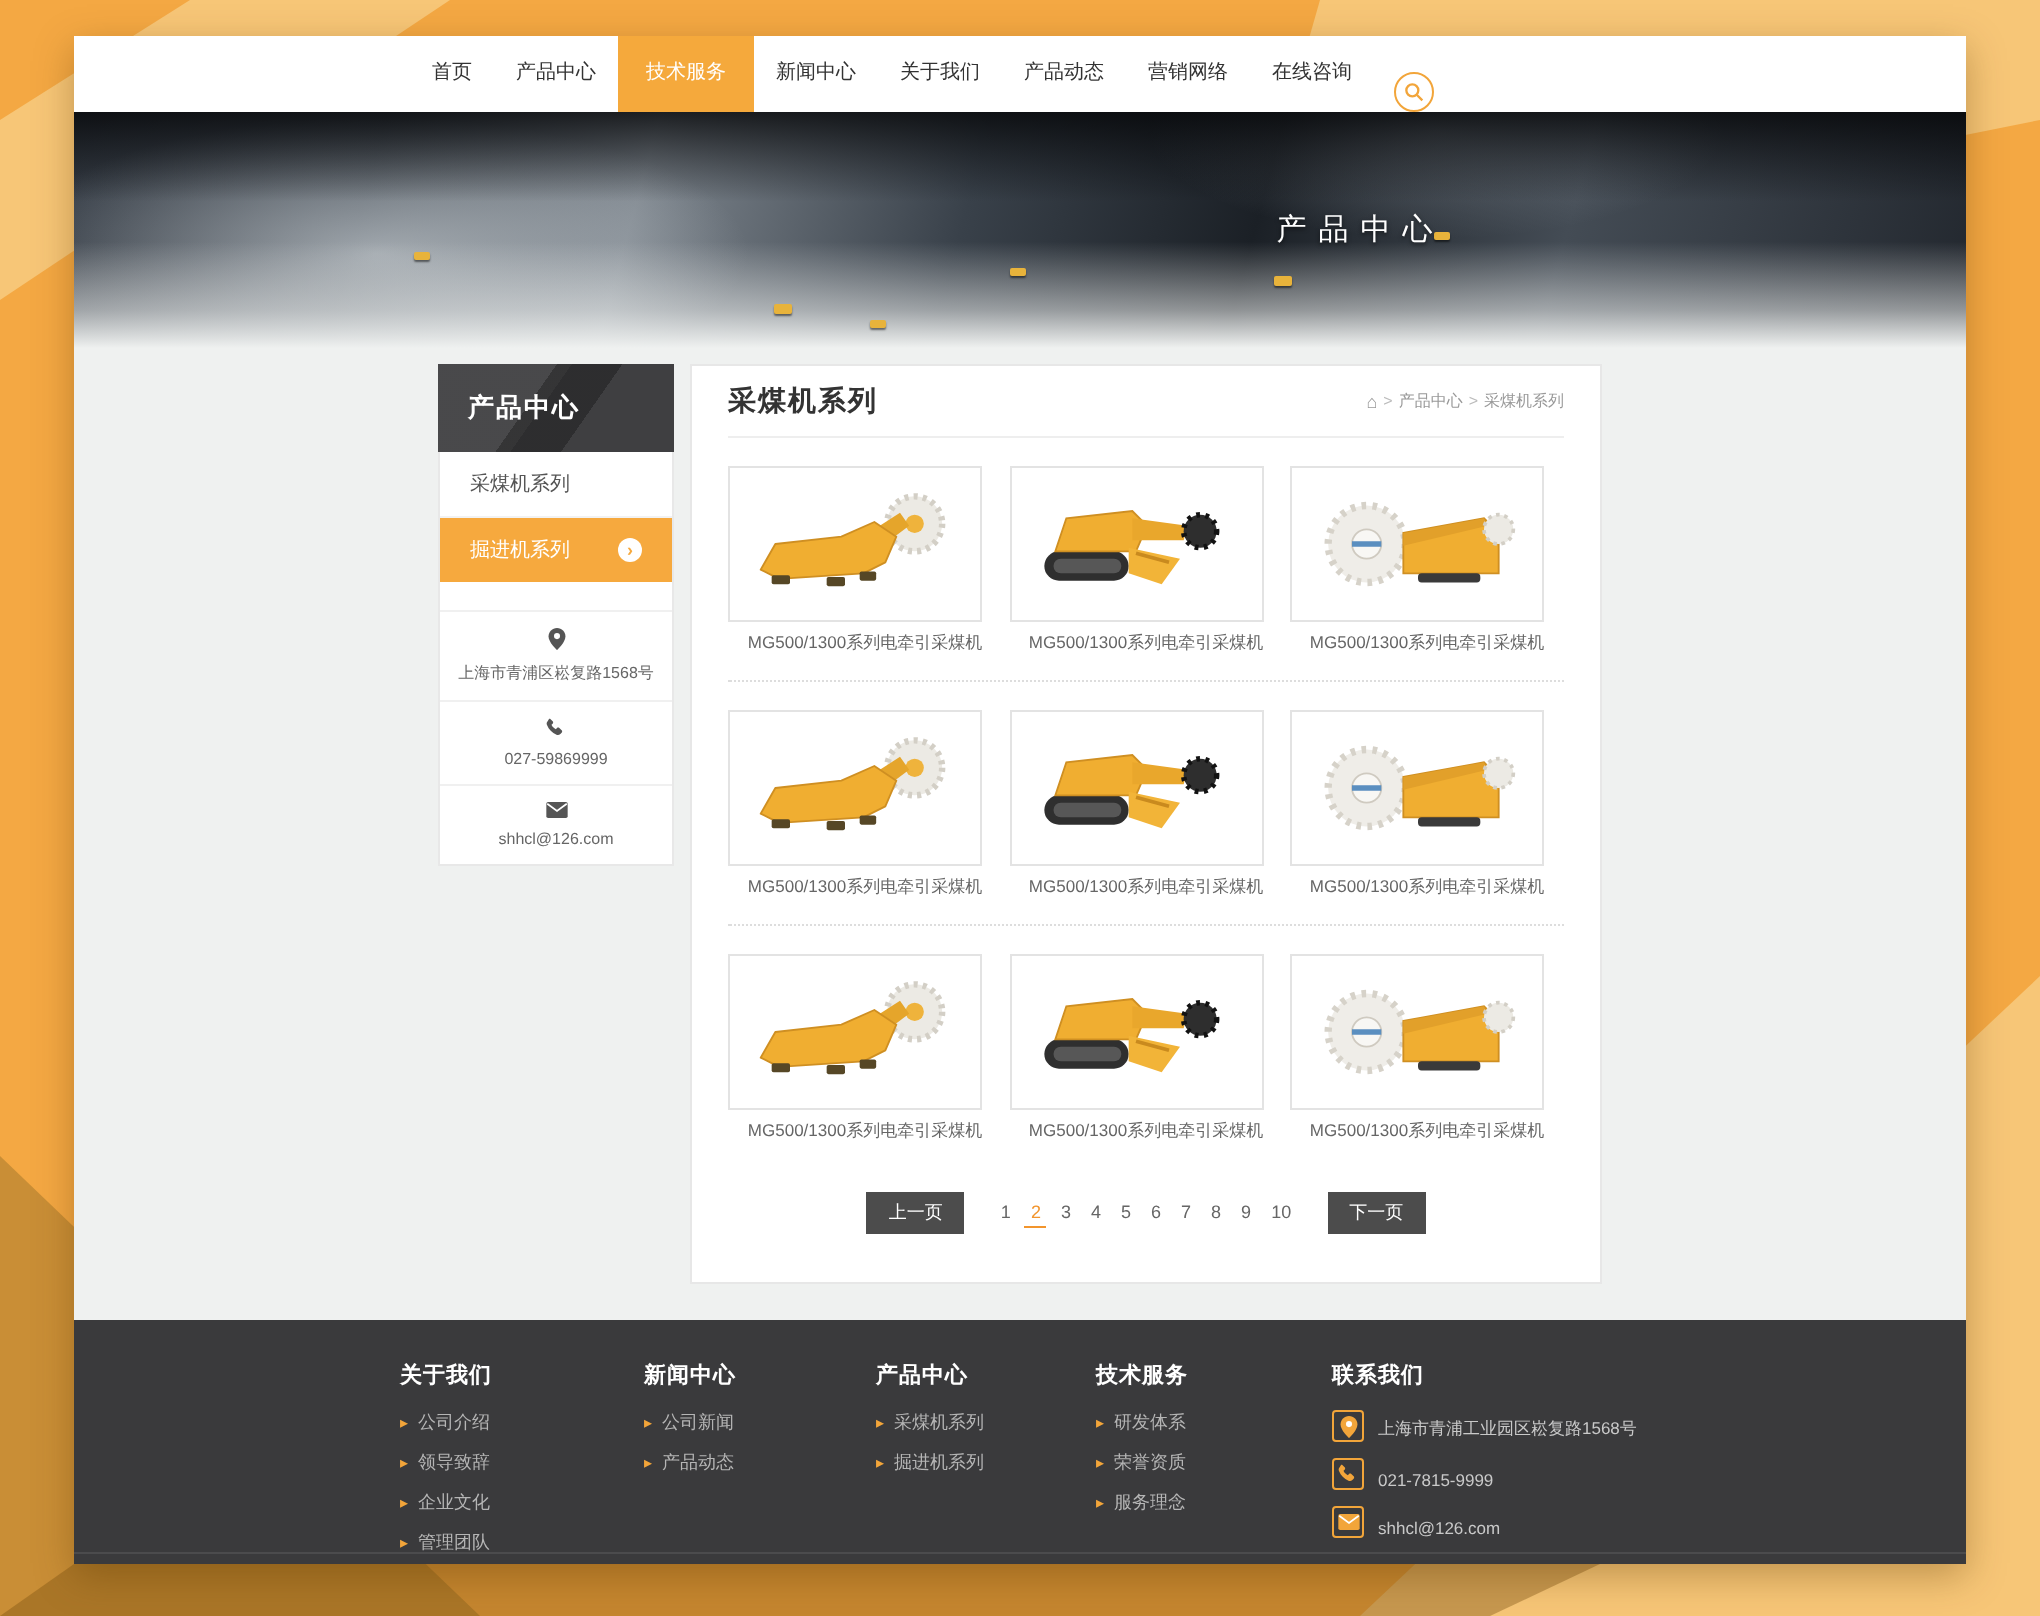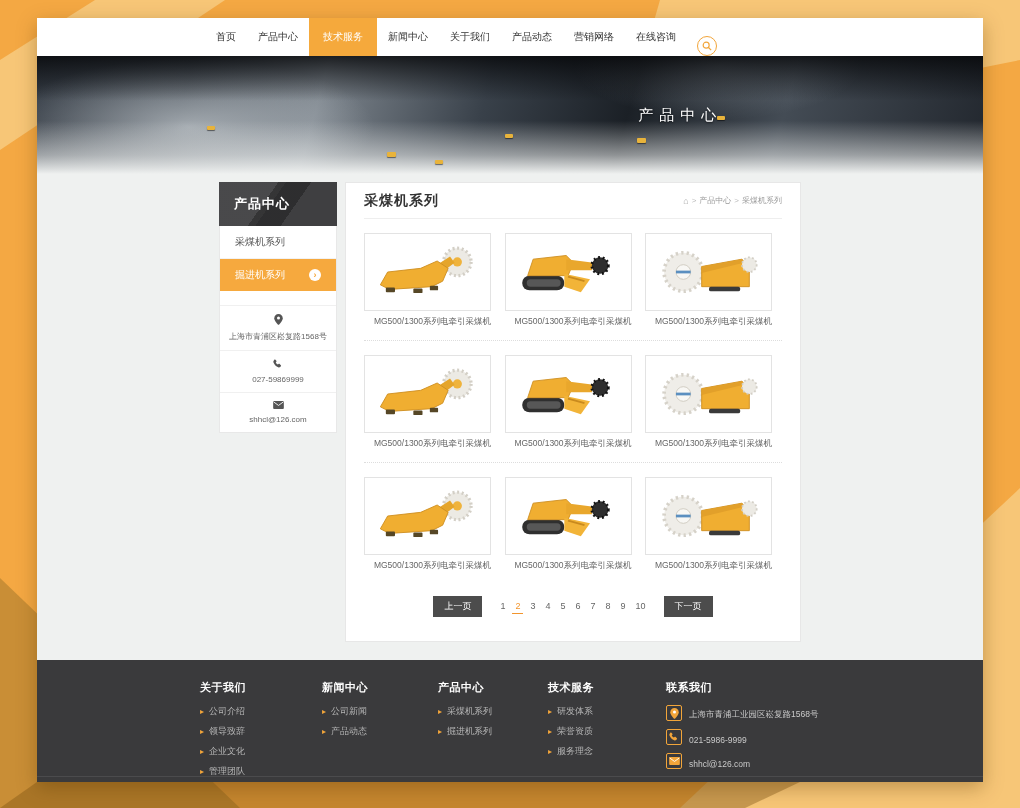--- a/index.html
+++ b/index.html
@@ -396,21 +396,21 @@
               </svg>
             </span>
             <span class="f-contact-text">上海市青浦工业园区崧复路1568号</span>
           </div>
           <div class="f-contact-row">
             <span class="f-icon">
               <svg width="10" height="10" viewBox="0 0 12 12">
                 <path d="M2.6.6 4 2c.4.4.4 1 0 1.4l-.7.7c.5 1.2 1.4 2.1 2.6 2.6l.7-.7c.4-.4 1-.4 1.4 0l1.4 1.4c.4.4.4 1 0 1.4l-.8.8c-.6.6-1.5.8-2.3.4C3.6 8.8 1.7 6.9.6 4.2.2 3.4.4 2.5 1 1.9L1.8.6c.2-.2.6-.2.8 0z" fill="#F2A53A"></path>
               </svg>
             </span>
-            <span class="f-contact-text">021-5986-9999</span>
+            <span class="f-contact-text">021-7815-9999</span>
           </div>
           <div class="f-contact-row">
             <span class="f-icon">
               <svg width="11" height="8" viewBox="0 0 12 9">
                 <rect x="0" y="0" width="12" height="9" rx="1" fill="#F2A53A"></rect>
                 <path d="M0.5 1 6 5 11.5 1" stroke="#fff" stroke-width="1" fill="none"></path>
               </svg>
             </span>
             <span class="f-contact-text">shhcl@126.com</span>
           </div>

